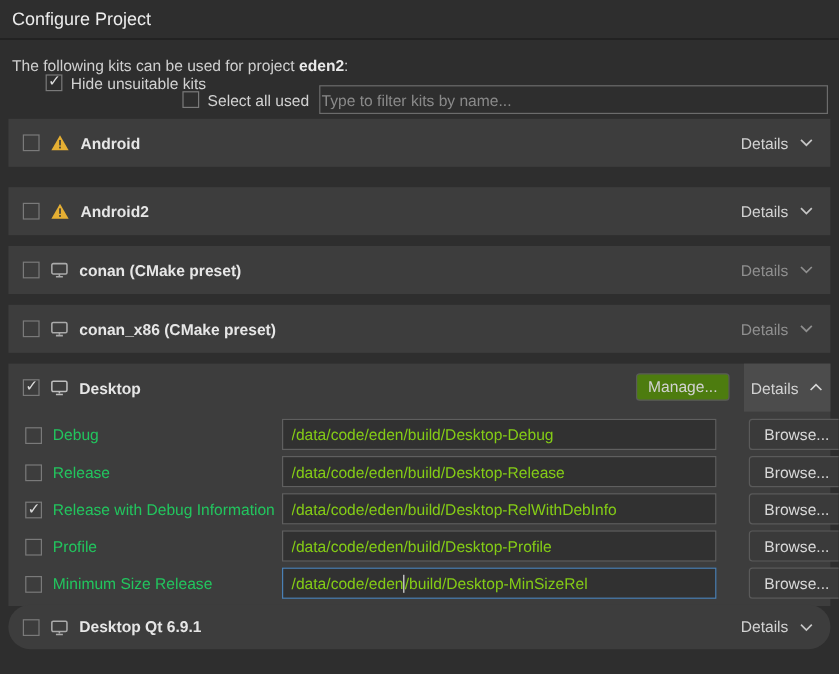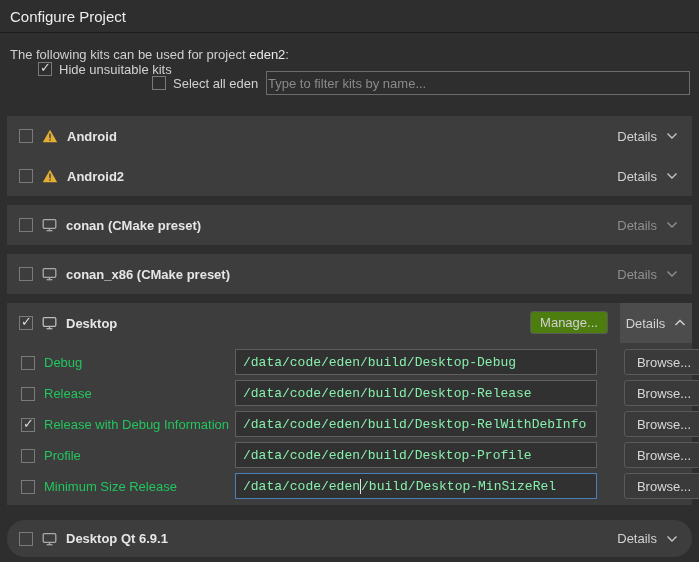--- a/index.html
+++ b/index.html
@@ -4,21 +4,21 @@
 <style>
   html,body{margin:0;padding:0;background:#2e2e2e;}
   .page{
     position:relative;width:699px;height:562px;overflow:hidden;
     background:#2e2e2e;color:#d2d2d2;
     font-family:"Liberation Sans",sans-serif;font-size:13px;
   }
   .title{position:absolute;left:10px;top:8px;font-size:15px;font-weight:normal;color:#ededed;}
   .title-sep{position:absolute;left:0;top:32px;width:699px;height:1px;background:#1b1b1b;}
   .intro{position:absolute;left:10px;top:47px;color:#cfcfcf;}
-  .intro .proj{font-weight:normal;color:#e9e9e9;}
+  .intro .proj{font-weight:bold;color:#e9e9e9;}
 
   .cb{position:absolute;display:flex;align-items:center;gap:7px;cursor:default;height:16px;}
   .checkbox{
     position:relative;width:14px;height:14px;box-sizing:border-box;
     border:1px solid #7a7a7a;background:transparent;flex:none;
   }
   .checkbox.checked::after{
     content:"✓";position:absolute;left:1px;top:-2px;font-size:13px;line-height:14px;color:#dcdcdc;
   }
   .filter-input{
@@ -46,22 +46,22 @@
     background:#4d7c0f;border:1px solid #595959;border-radius:3px;
     color:#d2d2d2;font-family:"Liberation Sans",sans-serif;font-size:13px;
   }
   .kit-panel{top:303px;height:202px;}
 
   .cfg-row{position:absolute;left:0;width:685px;height:26px;display:flex;align-items:center;}
   .cfg-cb{position:absolute;left:14px;top:6px;display:flex;align-items:center;gap:9px;}
   .cfg-label{color:#22c55e;}
   .path-input{
     position:absolute;left:228px;top:0;width:362px;height:26px;box-sizing:border-box;
-    background:#313131;border:1px solid #5f5f5f;color:#86efac;padding:0 7px;
-    font-family:Liberation Mono, monospace;font-size:13px;outline:none;
+    background:#313131;border:1px solid #5f5f5f;color:#84cc16;padding:0 7px;
+    font-family:Liberation Sans, sans-serif;font-size:13px;outline:none;
   }
   .path-input.faux{display:flex;align-items:center;white-space:pre;}
   .path-input.focused{border:1px solid #4a80b5;}
   .caret{width:1px;height:15px;background:#e2e2e2;flex:none;}
   .browse-btn{
     position:absolute;left:597px;top:0;width:80px;height:26px;box-sizing:border-box;
     background:#3a3a3a;border:1px solid #5a5a5a;border-radius:3px;
     color:#d8d8d8;font-family:"Liberation Sans",sans-serif;font-size:13px;margin-left:20px;
   }
   svg{display:block;}
@@ -75,25 +75,25 @@
   <div class="title-sep"></div>
 
   <div class="intro"><span>The following kits can be used for project </span><span class="proj">eden2</span><span>:</span></div>
 
   <label class="cb" style="left:13px;top:61px;margin-left:25px;">
     <span class="checkbox checked"></span>
     <span>Hide unsuitable kits</span>
   </label>
   <label class="cb" style="left:152px;top:75px;">
     <span class="checkbox"></span>
-    <span>Select all eden</span>
+    <span>Select all used</span>
   </label>
   <input class="filter-input" placeholder="Type to filter kits by name..." style="">
 
-  <div class="kit-row" style="top:116px;">
+  <div class="kit-row" style="top:99px;">
     <span class="checkbox"></span>
     <span class="kit-icon">
       <svg width="16" height="14" viewBox="0 0 16 14">
           <path d="M8 0.8 L15.2 13.2 H0.8 Z" fill="#e5af33"></path>
           <rect x="7.3" y="4.6" width="1.4" height="4.6" fill="#3d3d3d"></rect>
           <rect x="7.3" y="10.2" width="1.4" height="1.5" fill="#3d3d3d"></rect>
         </svg>
     </span>
     <span class="kit-name">Android</span>
     <div class="details">
@@ -229,21 +229,21 @@
         <span class="checkbox"></span>
         <span class="cfg-label">Minimum Size Release</span>
       </label>
       <div class="path-input faux focused">
         <span>/data/code/eden</span><span class="caret"></span><span>/build/Desktop-MinSizeRel</span>
       </div>
       <button class="browse-btn">Browse...</button>
     </div>
   </div>
 
-  <div class="kit-row" style="top:520px;height:37px;border-radius:18px;">
+  <div class="kit-row" style="top:504px;height:37px;border-radius:18px;">
     <span class="checkbox"></span>
     <span class="kit-icon">
       <svg width="15" height="14" viewBox="0 0 15 14">
           <rect x="1.2" y="1.7" width="12.6" height="8.6" rx="1.2" fill="none" stroke="#aaaaaa" stroke-width="1.3"></rect>
           <line x1="7.5" y1="10.3" x2="7.5" y2="12" stroke="#aaaaaa" stroke-width="1.3"></line>
           <line x1="4.6" y1="12.7" x2="10.4" y2="12.7" stroke="#aaaaaa" stroke-width="1.3"></line>
         </svg>
     </span>
     <span class="kit-name">Desktop Qt 6.9.1</span>
     <div class="details">

